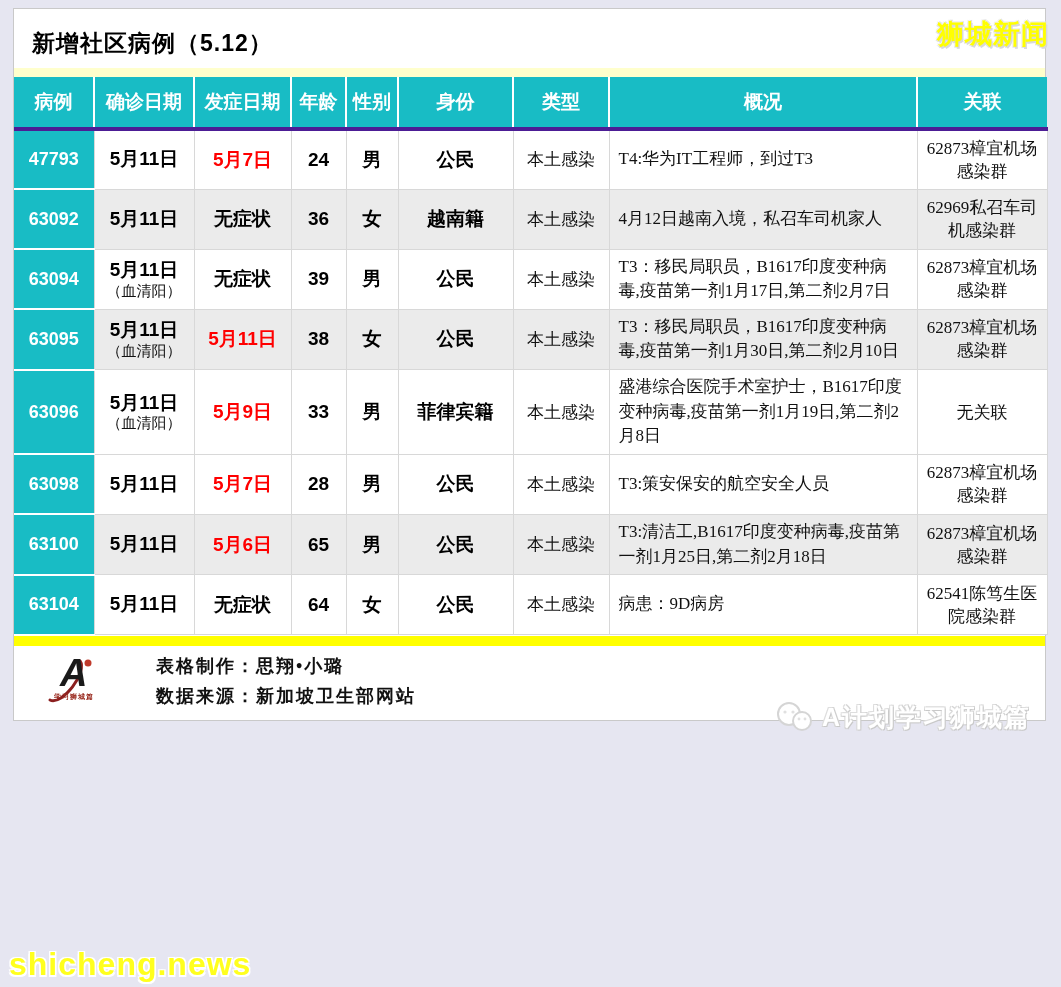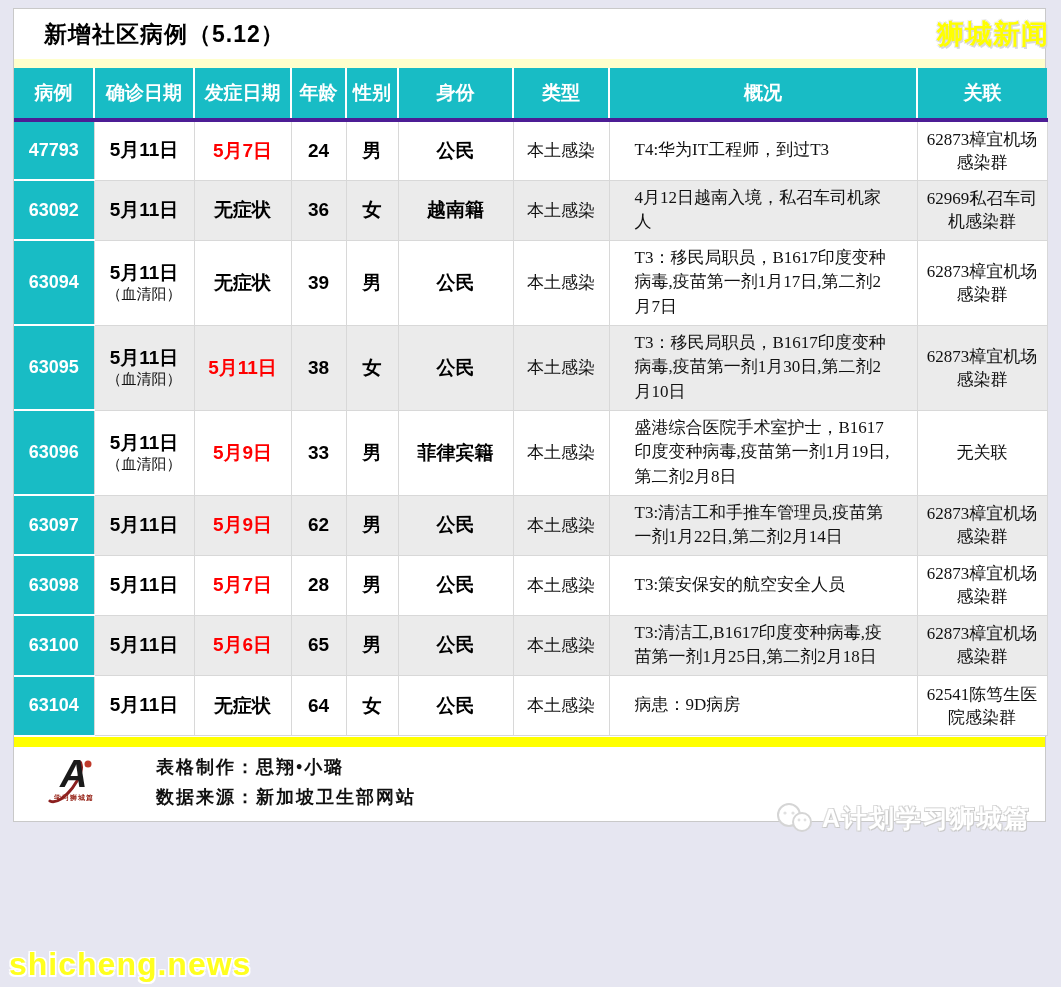--- a/index.html
+++ b/index.html
@@ -5,21 +5,21 @@
   html,body { margin:0; padding:0; }
   body {
     width:1061px; height:987px; position:relative; overflow:hidden;
     background:#e6e6f1;
     font-family:"Liberation Sans", sans-serif;
   }
   .card {
     position:absolute; left:13px; top:8px; width:1033px;
     background:#ffffff; border:1px solid #c9c9c9; box-sizing:border-box;
   }
-  .title-bar { position:relative; height:50px; display:flex; align-items:center; padding-left:30px; }
+  .title-bar { position:relative; height:50px; display:flex; align-items:center; padding-left:18px;margin-top:9px; }
   .page-title { font-size:23px; font-weight:bold; color:#000; letter-spacing:1px; }
   .yellow-strip { height:9px; background:#ffffcc; }
   table { width:100%; border-collapse:collapse; table-layout:fixed; }
   thead th {
     background:#18bcc5; color:#fff; font-size:19px; font-weight:bold;
     height:50px; border-bottom:4px solid #4c1d95; padding:0 2px;margin-top:44px;
   }
   thead th + th { border-left:2px solid #ffffff; }
   tbody td {
     border:1px solid #d8d8d8; text-align:center; vertical-align:middle;
@@ -29,21 +29,21 @@
   }
   tbody tr.alt td { background:#ebebeb; }
   td.case-cell {
     background:#18bcc5 !important; color:#ffffff; font-size:18px;
     border-left:none; border-top:2px solid #ffffff; border-bottom:2px solid #ffffff;
   }
   .kai {
     font-family:"Liberation Serif", serif; font-weight:normal; font-size:17px; color:#111;
   }
   td.kai { font-weight:normal; }
-  td.summary { text-align:left; padding:5px 25px; line-height:1.45; }
+  td.summary { text-align:left; padding:5px 9px; line-height:1.45; }
   .confirm-main { display:block; line-height:1.2; }
   .confirm-note { display:block; font-size:15px; line-height:1.2; font-weight:normal; }
   .red { color:#ff0000 !important; }
   .yellow-bar { height:10px; background:#ffff00; }
   .footer { position:relative; min-height:60px; padding:6px 16px 8px 30px; display:flex; align-items:center; }
   .logo { position:relative; width:78px; height:52px; flex:0 0 auto; }
   .logo-a {
     font-size:38px; font-weight:bold; font-style:italic; color:#1a1a1a;
     position:absolute; left:16px; top:-4px;
   }
@@ -173,34 +173,20 @@
       <span class="confirm-note kai">（血清阳）</span>
     </td>
     <td class="red">5月9日</td>
     <td>33</td>
     <td>男</td>
     <td>菲律宾籍</td>
     <td class="kai">本土感染</td>
     <td class="kai summary">盛港综合医院手术室护士，B1617印度变种病毒,疫苗第一剂1月19日,第二剂2月8日</td>
     <td class="kai">无关联</td>
   </tr>
-        <tr class="alt">
-    <td class="case-cell">63097</td>
-    <td>
-      <span class="confirm-main">5月11日</span>
-      <span class="confirm-note kai"></span>
-    </td>
-    <td class="red">5月9日</td>
-    <td>62</td>
-    <td>男</td>
-    <td>公民</td>
-    <td class="kai">本土感染</td>
-    <td class="kai summary">T3:清洁工和手推车管理员,疫苗第一剂1月22日,第二剂2月14日</td>
-    <td class="kai">62873樟宜机场感染群</td>
-  </tr>
         <tr>
     <td class="case-cell">63098</td>
     <td>
       <span class="confirm-main">5月11日</span>
       <span class="confirm-note kai"></span>
     </td>
     <td class="red">5月7日</td>
     <td>28</td>
     <td>男</td>
     <td>公民</td>

